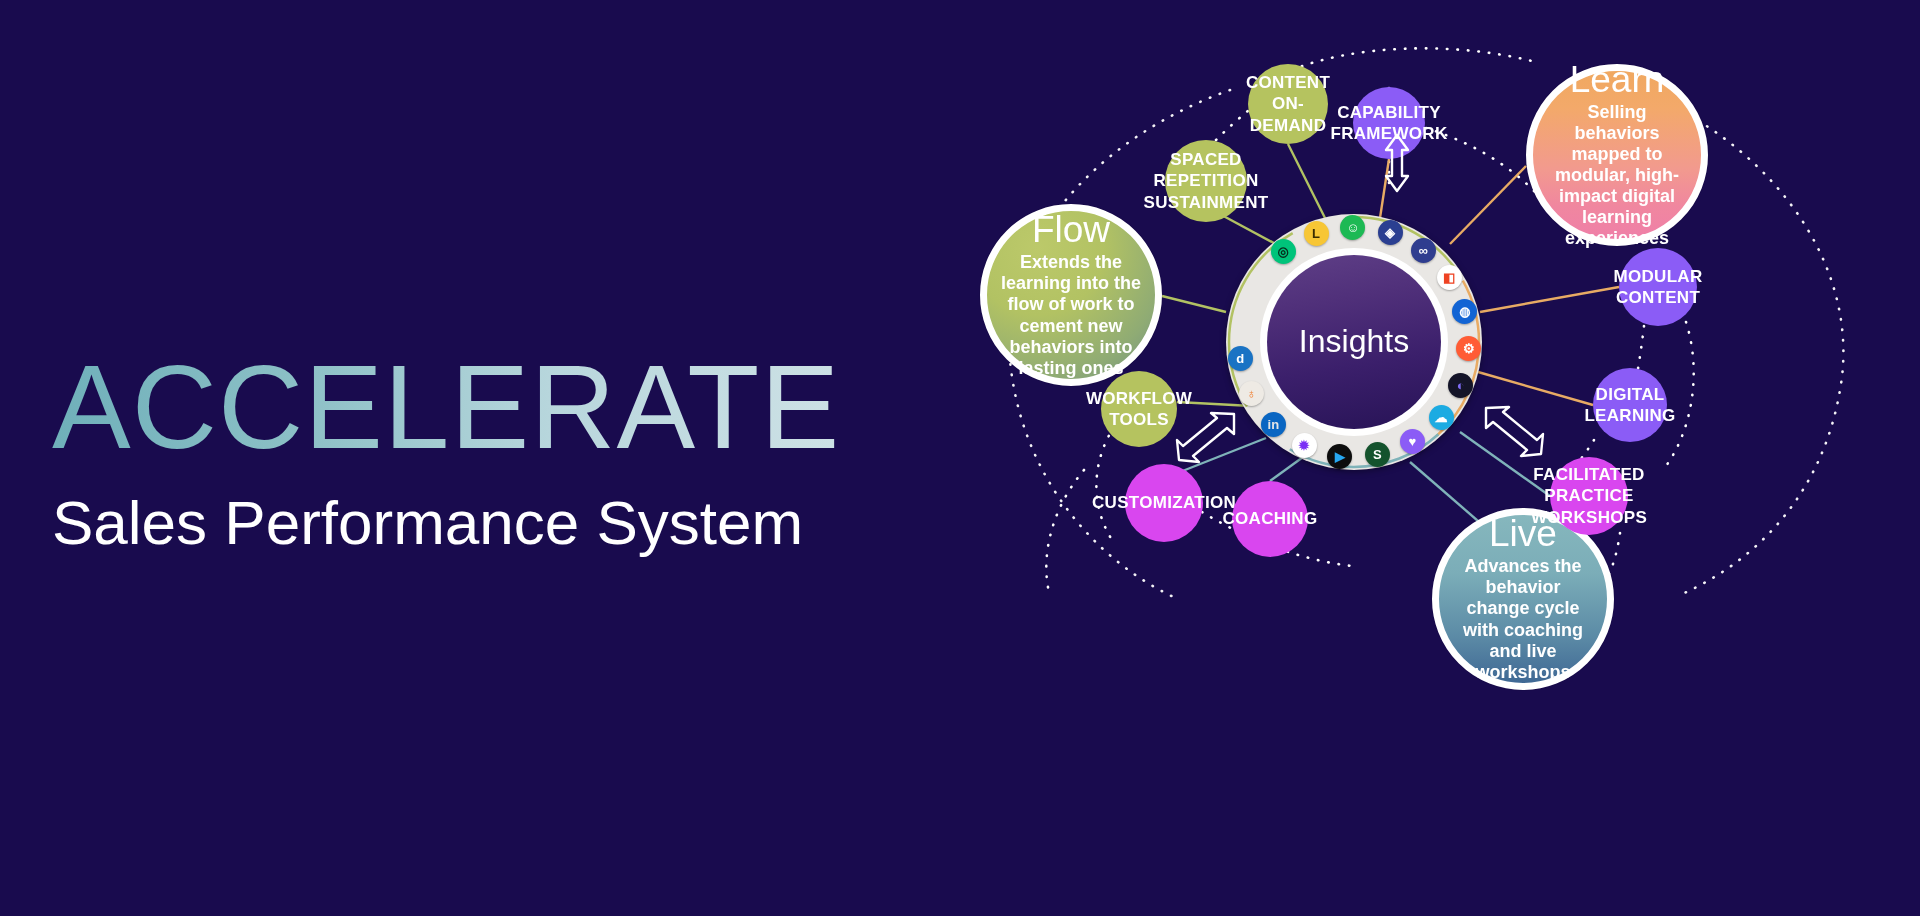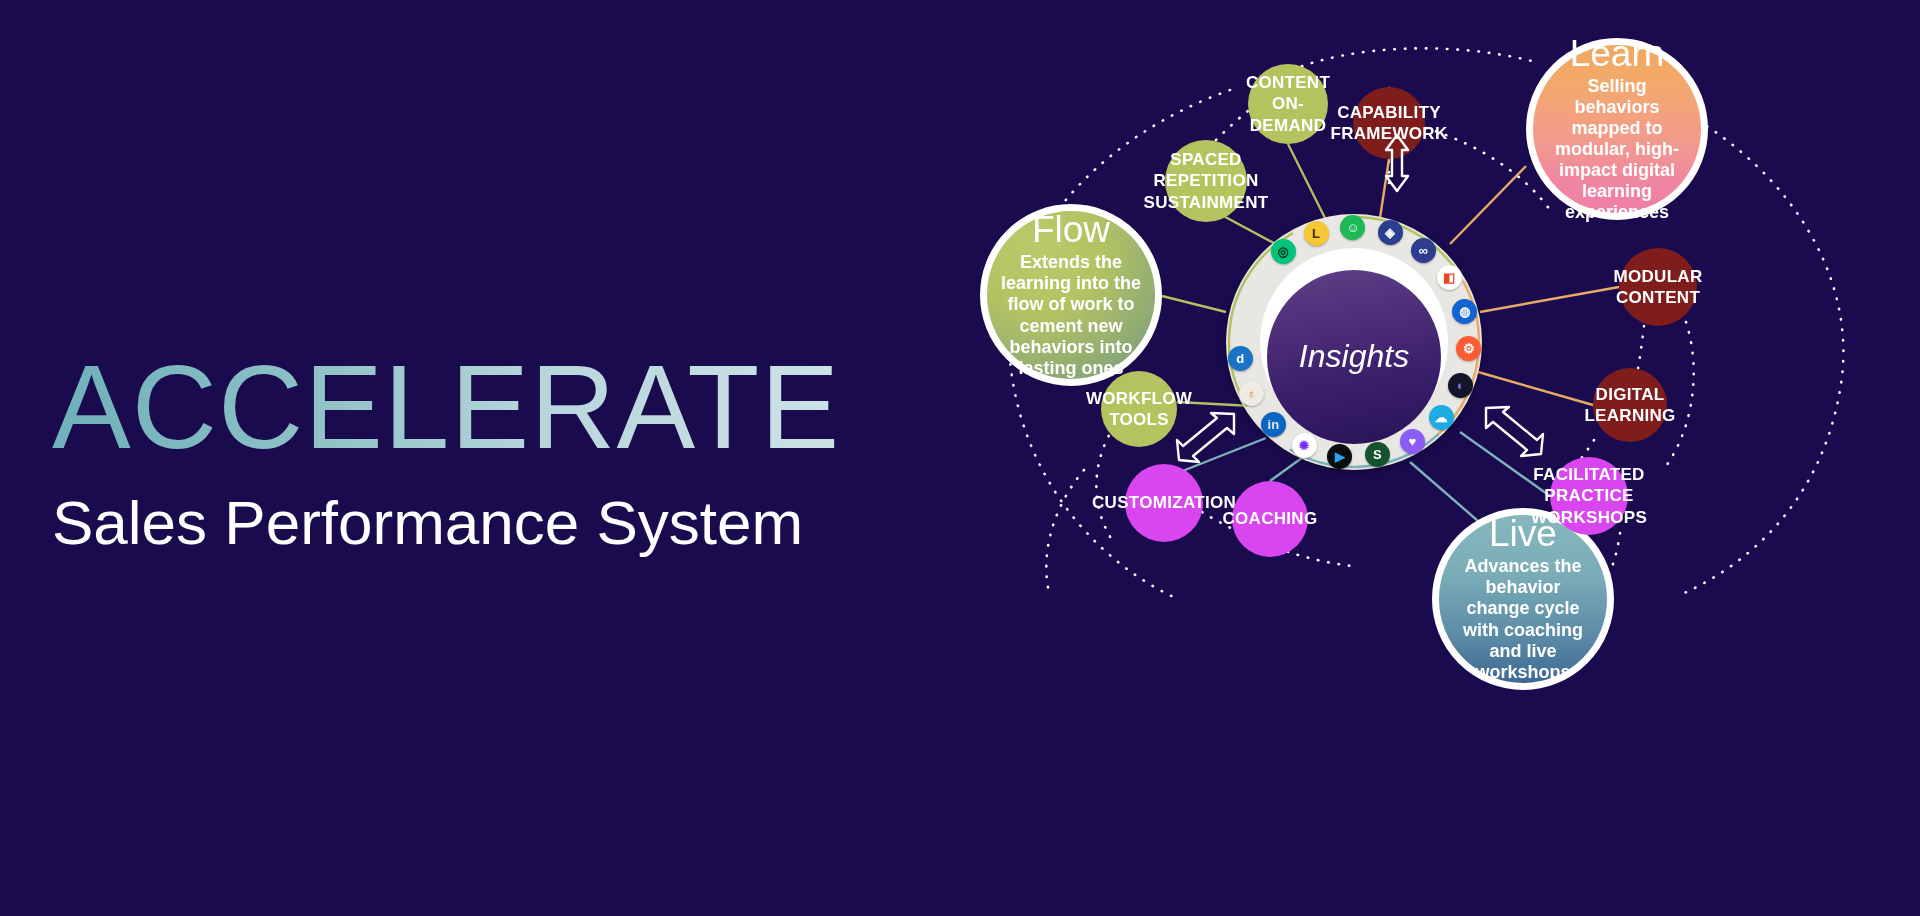--- a/index.html
+++ b/index.html
@@ -33,29 +33,29 @@
     display:flex; flex-direction:column; align-items:center; justify-content:center;
     text-align:center; color:#fff; user-select:none;
   }
   
   .pillar{ border:7px solid #ffffff; box-shadow:0 0 0 1px rgba(0,0,0,.05); }
   .pillar .ptitle{ font-size:37px; font-weight:300; line-height:1.0; margin-bottom:4px; }
   .pillar .pbody{ font-size:18px; line-height:1.17; font-weight:700; padding:0 14px; }
 
   #node-flow{ left:0px;  top:204px; width:182px; height:182px;
      background:radial-gradient(circle at 30% 22%, #bcc96a 0%, #b2c263 38%, #8fab74 74%, #6e8f84 100%); }
-  #node-learn{ left:546px; top:38px; width:182px; height:182px;
+  #node-learn{ left:546px; top:64px; width:182px; height:182px;
      background:linear-gradient(180deg,#f0a860 0%, #f3a96a 22%, #f29a8e 58%, #f0879f 80%, #ef7fa8 100%); }
   #node-live{ left:452px; top:508px; width:182px; height:182px;
      background:linear-gradient(180deg,#86b7bd 0%, #7badb8 35%, #5c8ba6 72%, #3f6894 100%); }
 
   
   .sat{ font-size:17px; font-weight:600; line-height:1.25; letter-spacing:.3px; padding:0 6px; }
   .sat.green{ background:#b5c35f; }
-  .sat.orange{ background:#7f1d1d; }
+  .sat.orange{ background:#8b5cf6; }
   .sat.teal{ background:#d946ef; }
 
   #sat-content{      left:268px; top:64px;  width:80px;  height:80px; }
   #sat-capability{   left:373px; top:87px;  width:72px;  height:72px; }
   #sat-spaced{       left:185px; top:140px; width:82px;  height:82px; }
   #sat-modular{      left:639px; top:248px; width:78px;  height:78px; }
   #sat-digital{      left:613px; top:368px; width:74px;  height:74px; }
   #sat-facilitated{  left:570px; top:457px; width:78px;  height:78px; }
   #sat-workflow{     left:121px; top:371px; width:76px;  height:76px; }
   #sat-customization{left:145px; top:464px; width:78px;  height:78px; }
@@ -67,25 +67,25 @@
     position:absolute; inset:0; border-radius:50%;
     background:#e9e7e4;
     box-shadow:0 2px 6px rgba(0,0,0,.35);
   }
   #hub-ring-stroke{ position:absolute; inset:0; border-radius:50%; }
   #hub-inner-white{
     position:absolute; left:34px; top:34px; width:188px; height:188px;
     border-radius:50%; background:#ffffff;
   }
   #hub-core{
-    position:absolute; left:41px; top:56px; width:174px; height:174px;
+    position:absolute; left:41px; top:41px; width:174px; height:174px;
     border-radius:50%;
     background:linear-gradient(170deg,#5f3f87 0%, #50307a 28%, #3b1f6b 62%, #271356 100%);
     display:flex; flex-direction:column; align-items:center; justify-content:center;
-    text-align:center; color:#fff;font-style:italic;
+    text-align:center; color:#fff;
   }
   #hub-core .htitle{ font-size:32px; font-weight:300; line-height:1; margin-bottom:2px; }
   #hub-core .hbody{ font-size:14.5px; line-height:1.16; padding:0 13px; }
 
   
   .chip{
     position:absolute; width:25px; height:25px; border-radius:50%;
     display:flex; align-items:center; justify-content:center;
     font-size:13px; font-weight:700; color:#fff; overflow:hidden;
     box-shadow:0 1px 2px rgba(0,0,0,.3);

